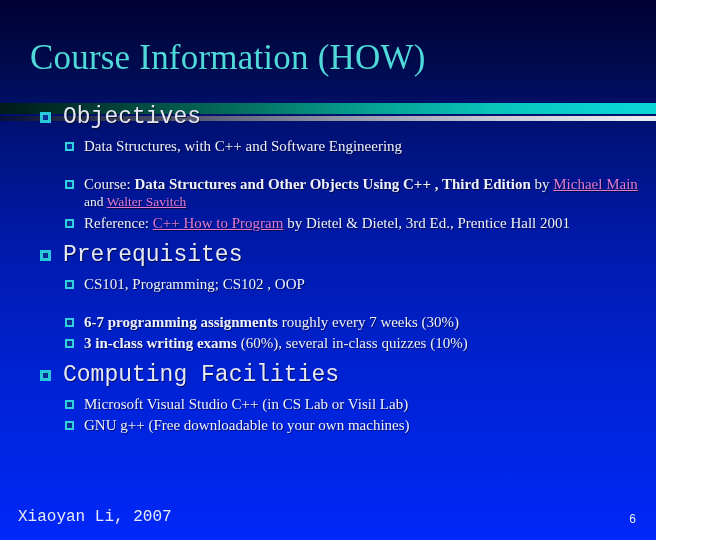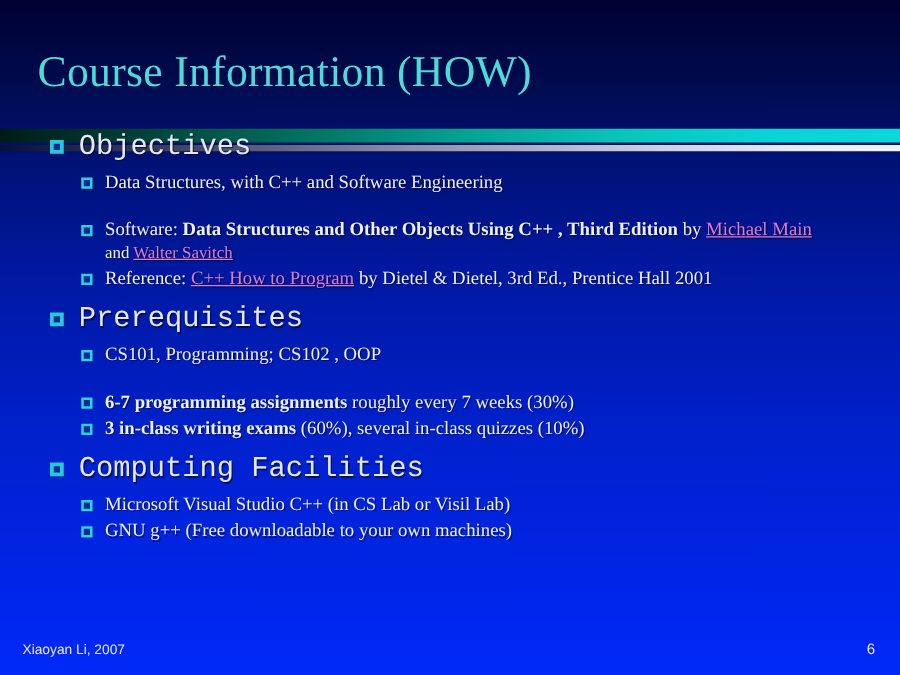--- a/index.html
+++ b/index.html
@@ -7,21 +7,21 @@
     padding: 0;
   }
   body {
     width: 720px;
     height: 540px;
     overflow: hidden;
     font-family: "Liberation Serif", "DejaVu Serif", serif;
   }
   #slide {
     position: relative;
-    width: 720px;
+    width: 656px;
     height: 540px;
     background: linear-gradient(to bottom,
         #000033 0%,
         #000b4d 12%,
         #001070 22%,
         #0018a0 40%,
         #0020c8 62%,
         #0024e0 80%,
         #0026ef 92%,
         #0028f8 100%);
@@ -147,22 +147,22 @@
   .sec-gap-lg { height: 14px; }
   .sec-gap-md { height: 10px; }
   .sec-gap-sm { height: 6px; }
   .sec-gap-xs { height: 3px; }
 
   
   #footer-left {
     position: absolute;
     left: 18px;
     bottom: 14px;
-    font-family: Liberation Sans, sans-serif;
-    font-size: 11px;
+    font-family: Liberation Mono, monospace;
+    font-size: 16px;
     color: #e8eaf8;
   }
   #footer-right {
     position: absolute;
     right: 20px;
     bottom: 14px;
     font-family: "Liberation Sans", "DejaVu Sans", sans-serif;
     font-size: 12px;
     color: #e8eaf8;
   }
@@ -189,21 +189,21 @@
       <span class="l2-text">Data Structures, with C++ and Software Engineering</span>
     </div>
 
     <div class="sec-gap-lg"></div>
 
     <div class="sec-gap-sm"></div>
 
     <div class="l2">
       <span class="bullet2"></span>
       <span class="l2-text">
-        <span>Software: </span><b class="bold">Data Structures and Other Objects Using C++ , Third Edition</b><span> by </span><a class="link" href="#">Michael Main</a>
+        <span>Course: </span><b class="bold">Data Structures and Other Objects Using C++ , Third Edition</b><span> by </span><a class="link" href="#">Michael Main</a>
       </span>
     </div>
     <div class="cont">
       <span>and </span><a class="link" href="#">Walter Savitch</a>
     </div>
 
     <div class="sec-gap-xs"></div>
 
     <div class="l2">
       <span class="bullet2"></span>

